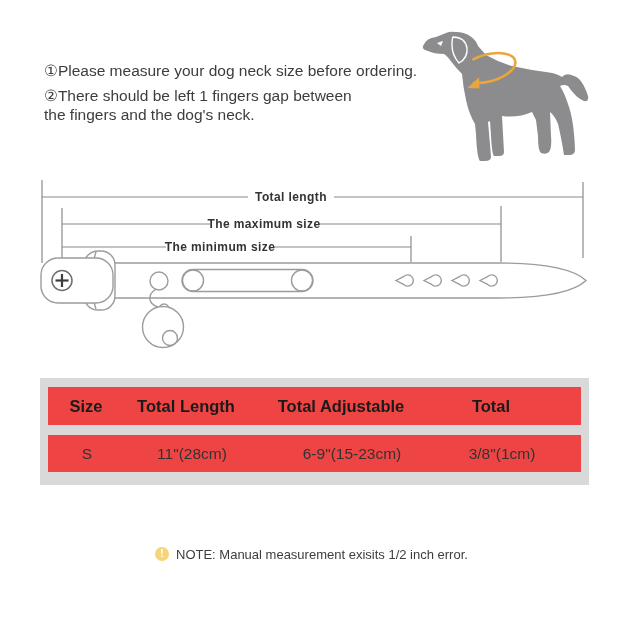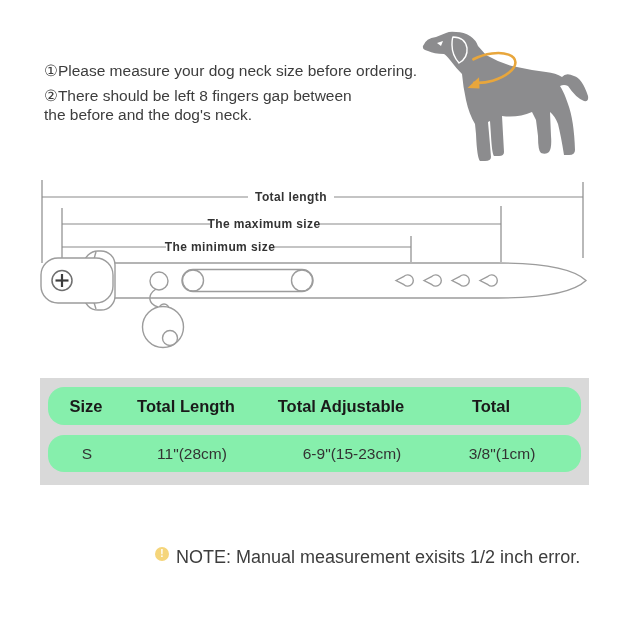--- a/index.html
+++ b/index.html
@@ -29,49 +29,49 @@
     font-size:12px;font-weight:bold;fill:#333;letter-spacing:.4px;
     text-anchor:middle;
   }
   .collar-stroke{fill:#ffffff;stroke:#9c9c9c;stroke-width:1.4;}
   .collar-open{fill:none;stroke:#9c9c9c;stroke-width:1.4;}
 
   
   .size-table{
     position:absolute;left:40px;top:378px;width:549px;height:107px;
   }
-  .band{position:absolute;left:8px;width:533px;background:#86efac;border-radius:16px;}
+  .band{position:absolute;left:8px;width:533px;background:#ef4444;}
   .band.header-band{top:9px;height:38px;}
   .band.data-band{top:57px;height:37px;}
   .cell{
     position:absolute;top:50%;transform:translate(-50%,-50%);
     white-space:nowrap;color:#333;font-size:15.5px;
   }
   .cell.h{font-weight:bold;color:#1a1a1a;font-size:16.5px;}
 
   
   .note{position:absolute;left:155px;top:546px;height:16px;}
   .note-icon{
     position:absolute;left:0;top:1px;width:14px;height:14px;border-radius:50%;
     color:#ffffff;font-size:10px;font-weight:bold;text-align:center;line-height:14px;
   }
   .note-text{
     position:absolute;left:21px;top:1px;white-space:nowrap;
-    color:#3d3d3d;font-size:18px;
+    color:#3d3d3d;font-size:13px;
   }
 </style>
 </head>
 <body>
 
 <div class="page">
 
   <div class="instructions">
     <div class="ins-line first">①Please measure your dog neck size before ordering.</div>
-    <div class="ins-line">②There should be left 8 fingers gap between</div>
-    <div class="ins-line">the before and the dog's neck.</div>
+    <div class="ins-line">②There should be left 1 fingers gap between</div>
+    <div class="ins-line">the fingers and the dog's neck.</div>
   </div>
 
   <svg class="dog-svg" viewBox="0 0 186 145">
     <path fill="#8C8C8E" d="
       M11,22
       Q14,14 24,13 L34,9 Q38,7 44,8 Q52,8 58,12 Q64,16 66,22
       L74,31 Q86,38 100,42 Q118,46 134,48 Q144,49 150,53
       Q154,48 162,52 Q170,54 176,72 Q177,78 172,77 Q164,74 156,62
       Q152,60 148,62
       Q152,68 156,80 Q162,96 163,126 Q163,131 157,131 L152,131 Q149,112 146,100 Q143,92 138,88

